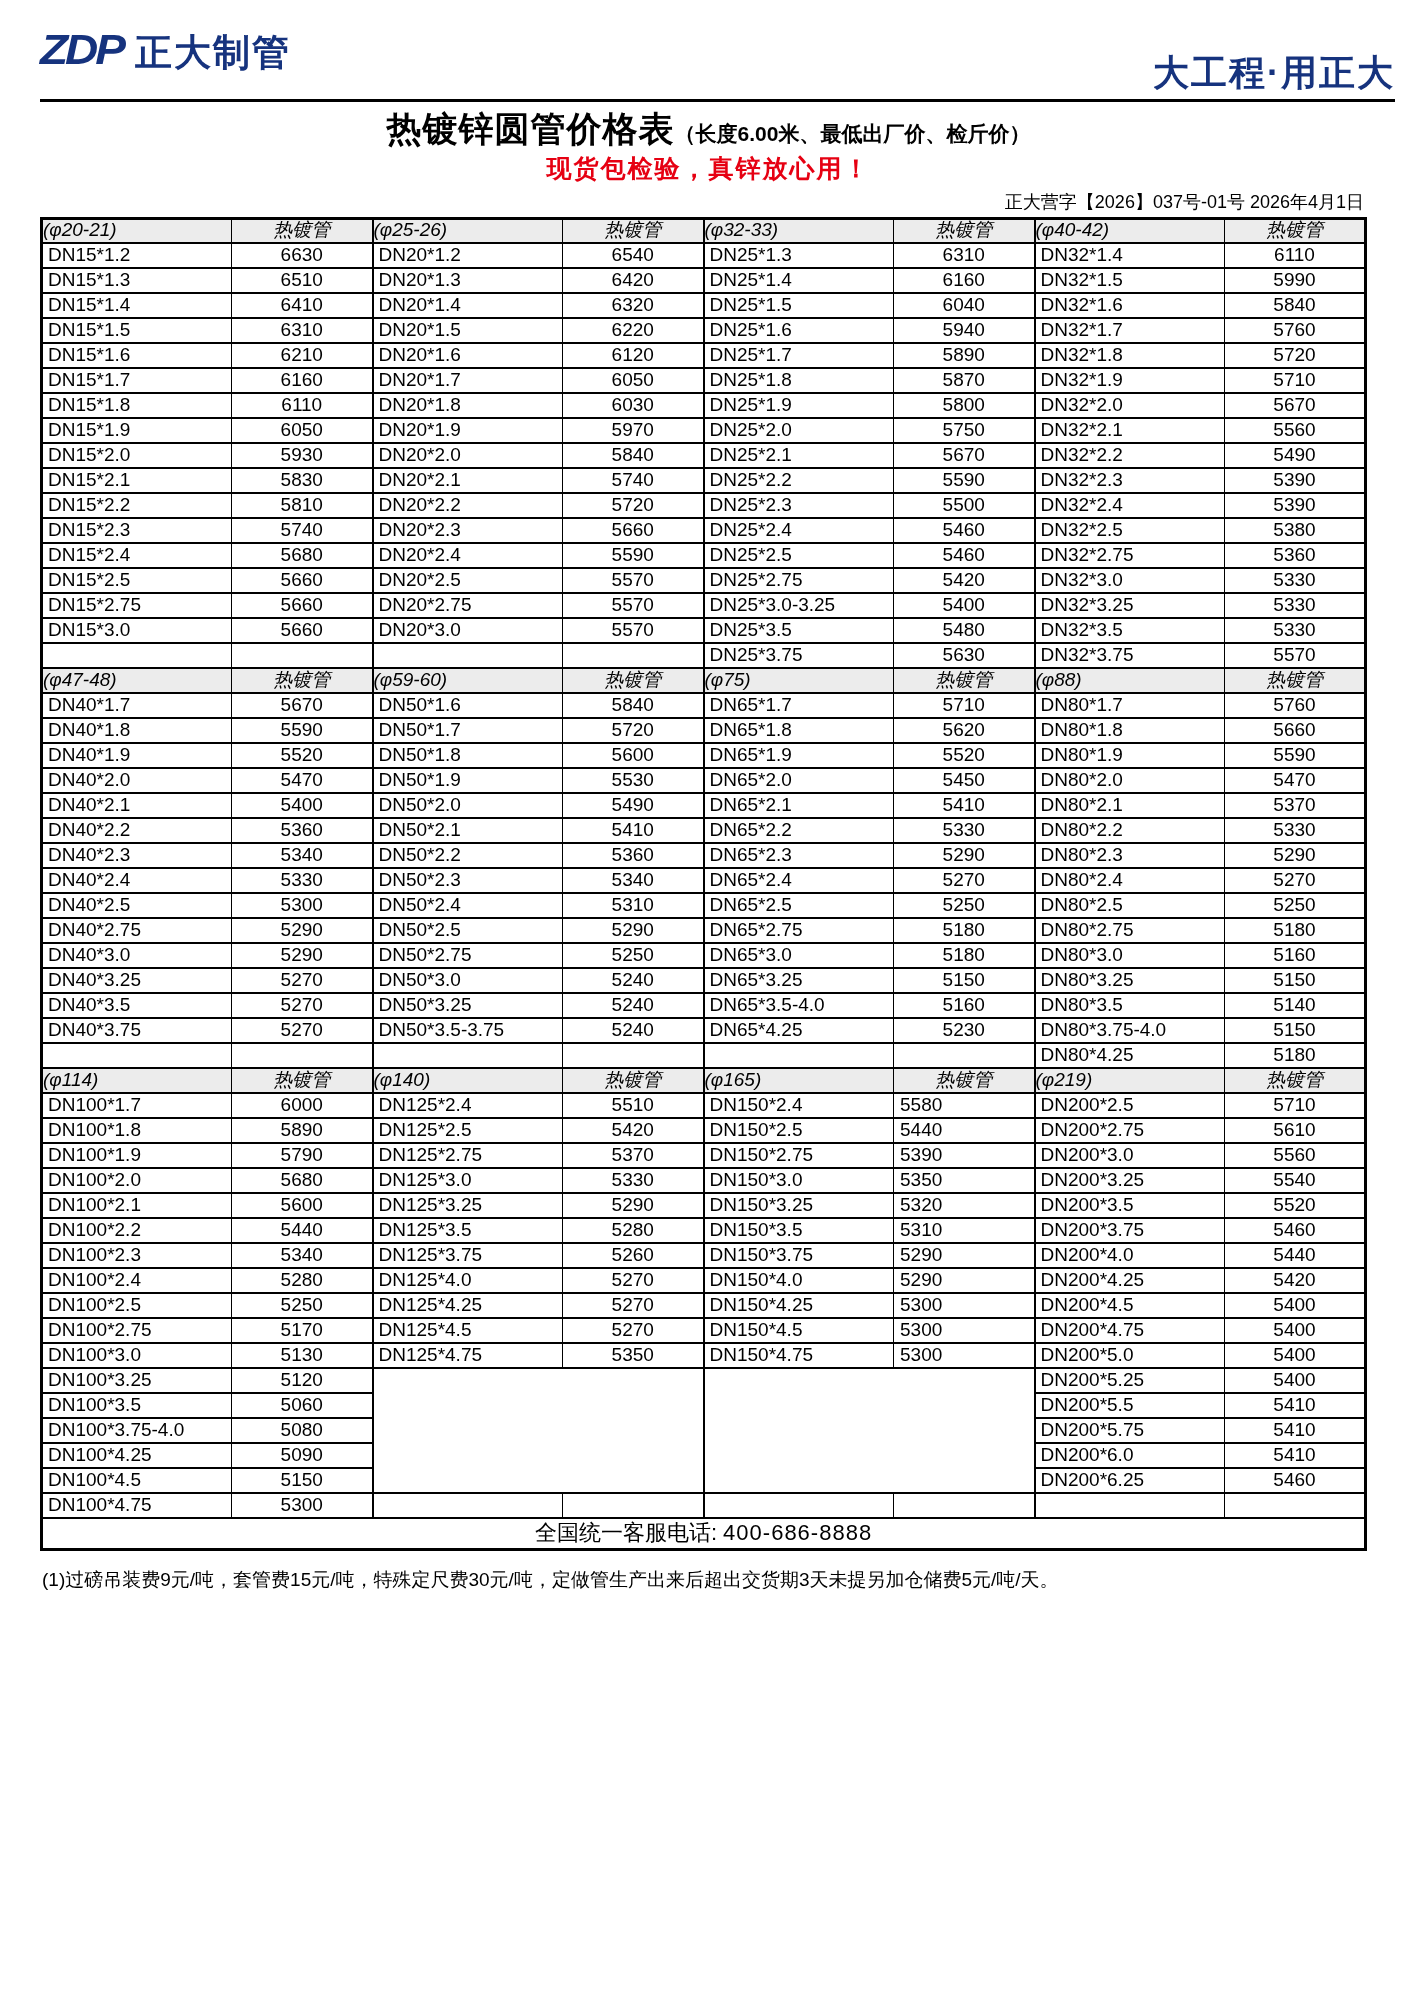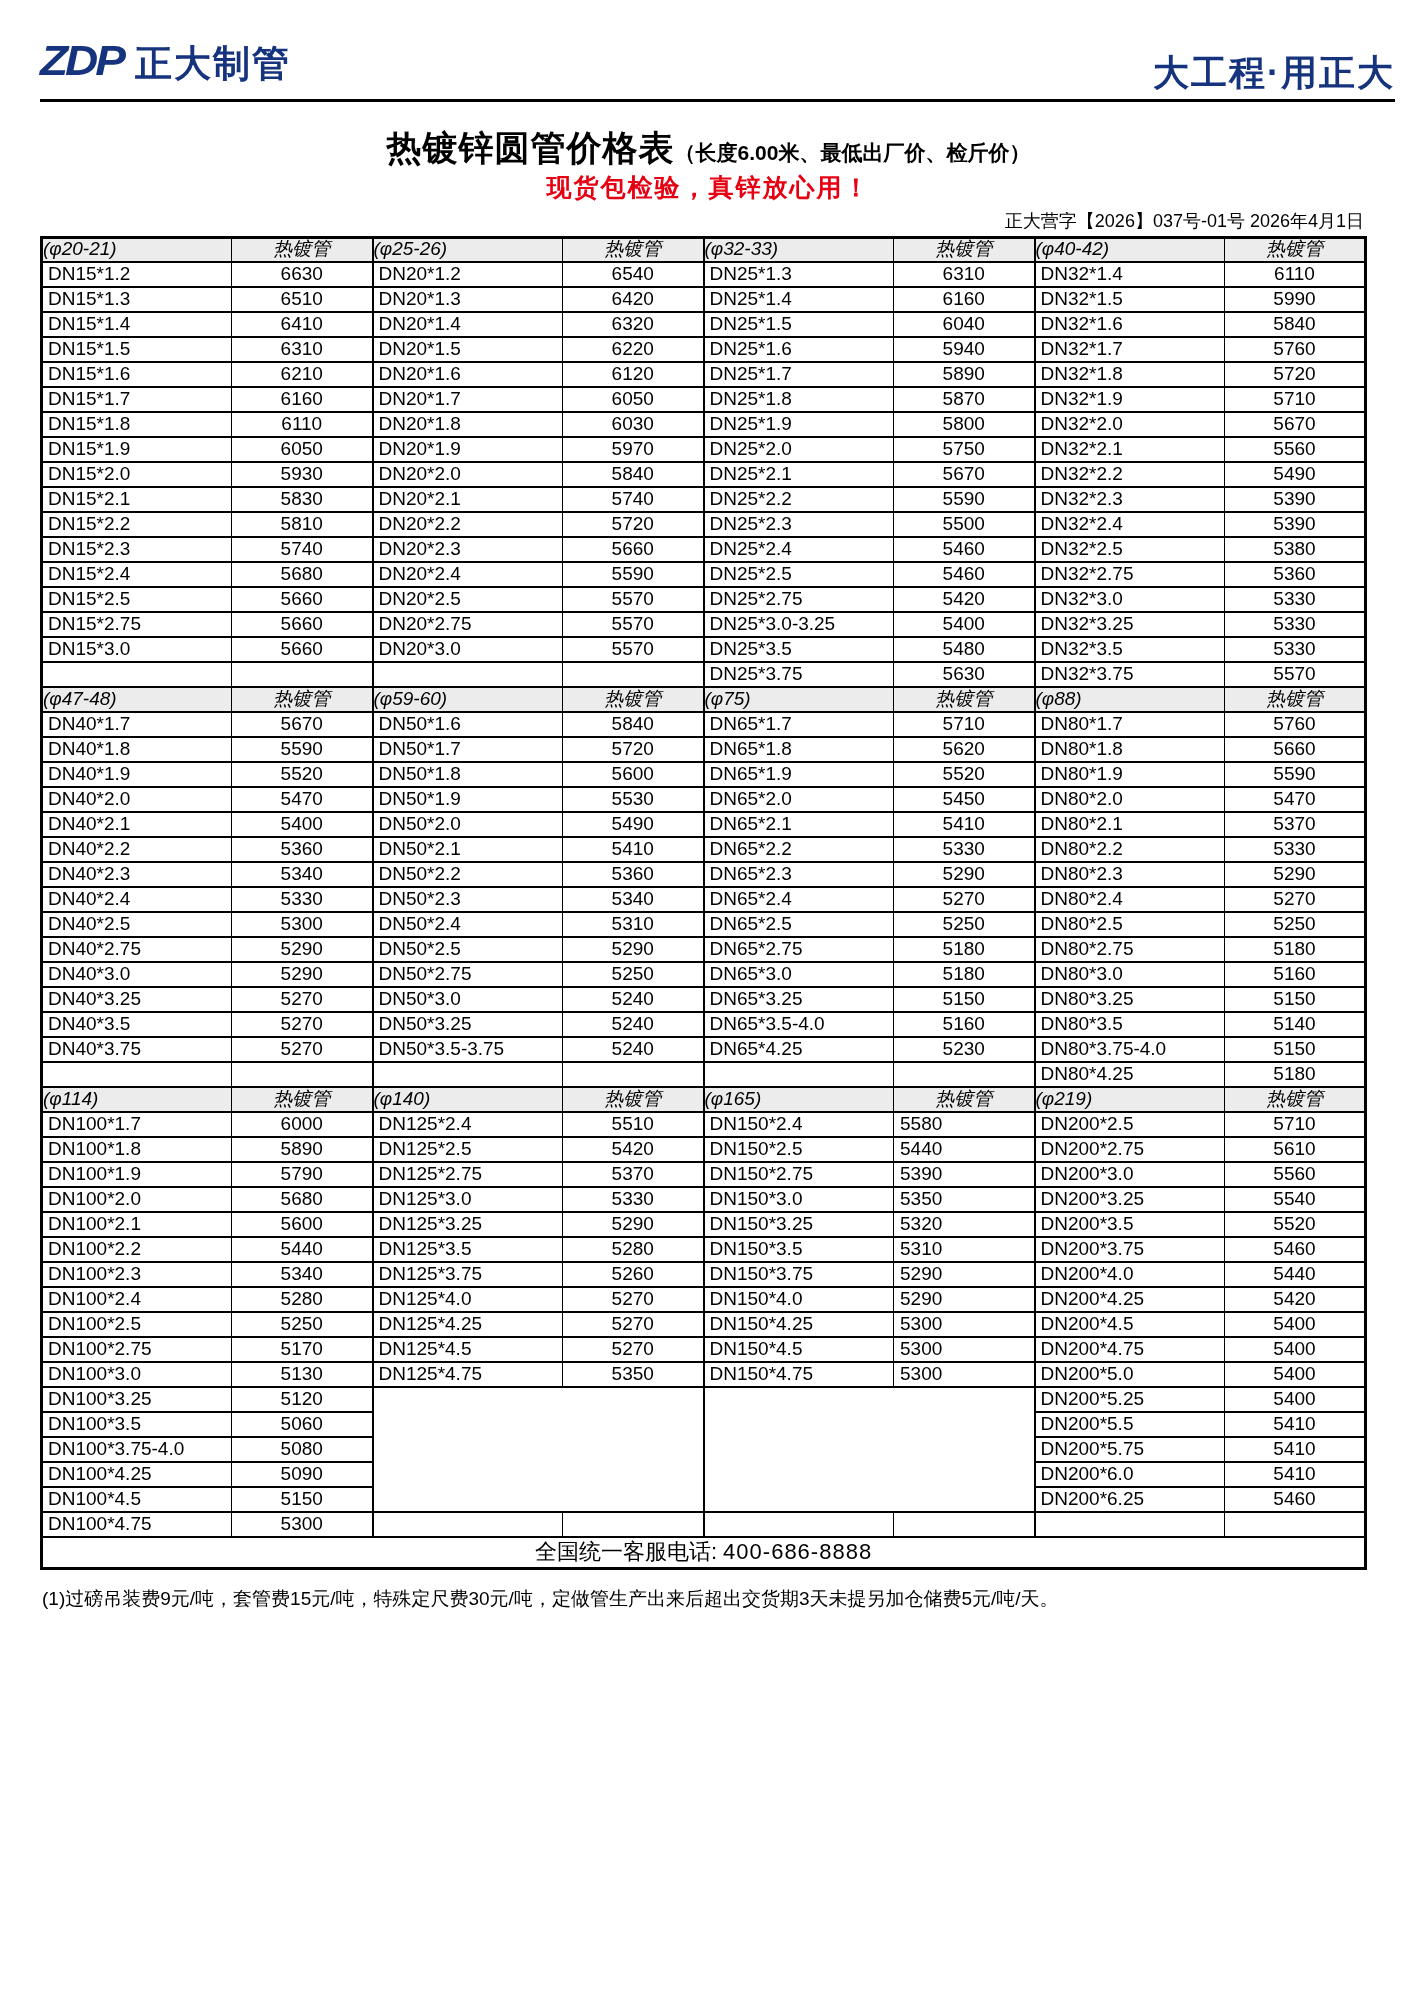--- a/index.html
+++ b/index.html
@@ -5,31 +5,31 @@
   :root { --navy:#16337e; --red:#e60012; --hbg:#ececec; }
   * { box-sizing:border-box; }
   html,body { margin:0; padding:0; }
   body {
     width:1417px; height:2004px; background:#fff; color:#000;
     font-family:"Liberation Sans","DejaVu Sans",sans-serif;
     overflow:hidden; position:relative;
   }
   .topbar {
     width:1355px; margin:26px 0 0 40px;
-    display:flex; justify-content:space-between; align-items:center;
+    display:flex; justify-content:space-between; align-items:flex-start;
   }
   .logo { color:var(--navy); display:flex; align-items:baseline; gap:12px; }
   .logo-zdp {
     font-size:46px; font-weight:900; font-style:italic; letter-spacing:-3px;
     transform:scaleY(0.92); line-height:1;
   }
   .logo-name { font-size:37px; font-weight:900; line-height:1; letter-spacing:2px; }
   .slogan { font-size:36px; font-weight:900; color:var(--navy); line-height:1; padding-bottom:2px; letter-spacing:2px;margin-top:29px; }
   .rule { width:1355px; height:3px; background:#000; margin:6px 0 0 40px; }
-  .title-line { text-align:center; margin-top:27px; line-height:1.1; }
+  .title-line { text-align:center; margin-top:8px; line-height:1.1; }
   .title-main { font-size:35px; font-weight:900; letter-spacing:1px; }
   .title-sub { font-size:21px; font-weight:700; }
   .promo { text-align:center; color:var(--red); font-size:25px; font-weight:900; margin-top:3px; letter-spacing:2px; }
   .doc-line { width:1324px; margin:5px 0 3px 40px; text-align:right; font-size:18px; }
   table.price {
     width:1324px; margin-left:40px; border-collapse:collapse; table-layout:fixed;
     border:3px solid #000;
   }
   td, th { border:2px solid #000; height:25px; font-size:19px; font-weight:400;
            padding:0 0 0 5px; overflow:hidden; white-space:nowrap; line-height:1.1; }

